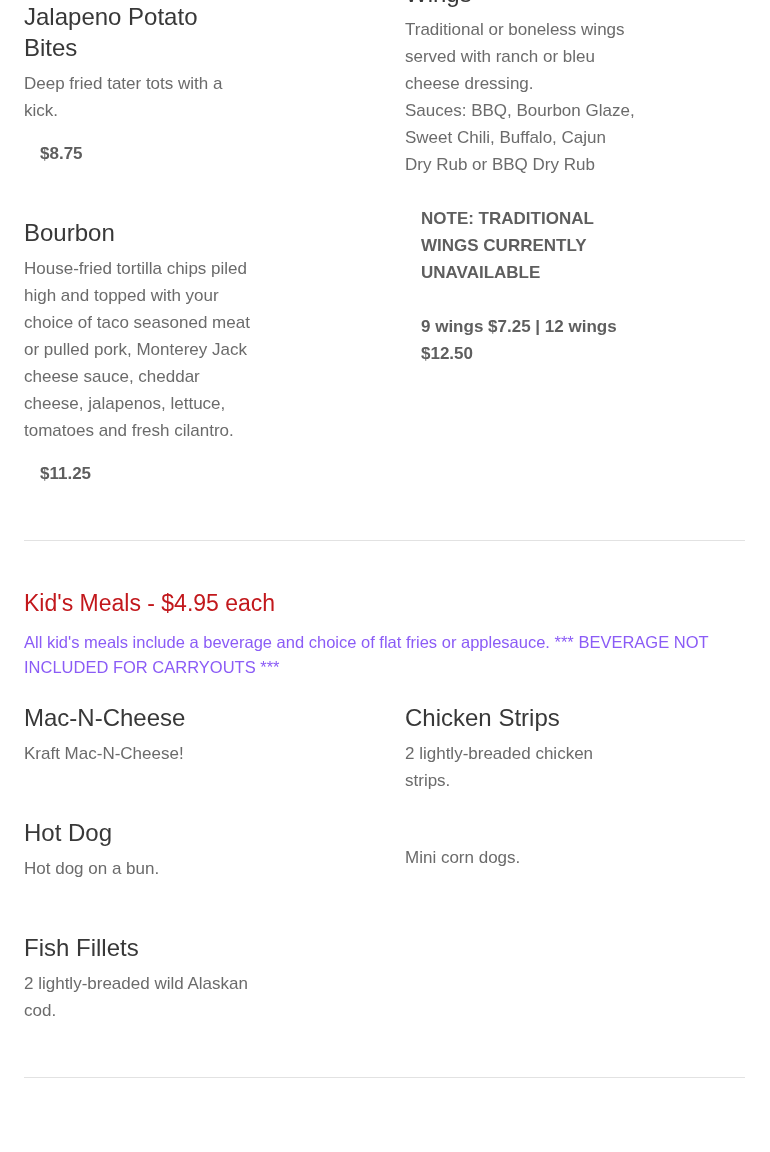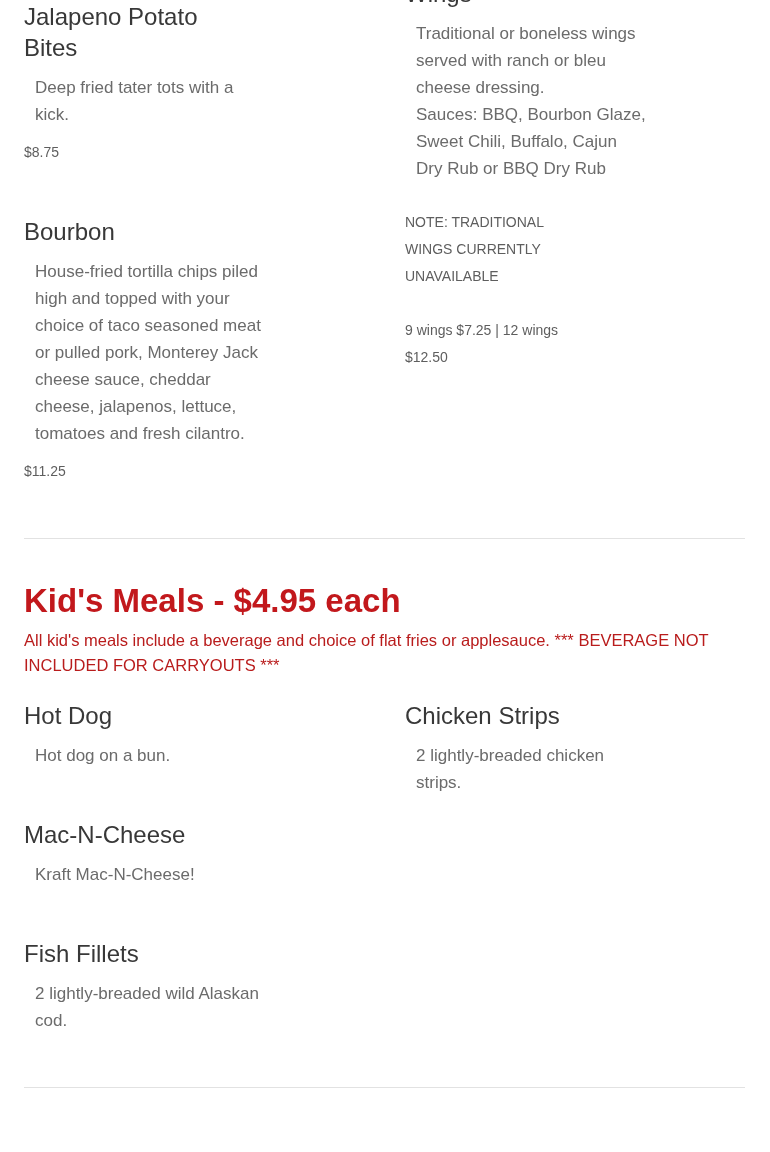--- a/index.html
+++ b/index.html
@@ -31,50 +31,50 @@
     font-weight: 400;
     color: #383838;
     margin: 0 0 7px 0;
     white-space: pre-line;
   }
   .title-clipped { margin-top: -22px; }
   .item-desc {
     font-size: 17px;
     line-height: 27px;
     color: #6b6b6b;
-    margin: 11px;
+    margin: 0;
     white-space: pre-line;
   }
   .item-note, .item-price {
-    font-size: 14px;
+    font-size: 17px;
     line-height: 27px;
     color: #5e5e5e;
-    font-weight: 400;
-    margin: 0;
+    font-weight: 700;
+    margin: 16px;
     white-space: pre-line;
   }
   .gap-above { margin-top: 27px; }
 
   .divider {
     border: none;
     border-top: 1px solid #e2e2e2;
     margin: 3px 1px 0 0;
     height: 0;
   }
   .section-heading {
-    font-size: 33px;
+    font-size: 23px;
     line-height: 40px;
-    font-weight: 700;
+    font-weight: 400;
     color: #c2181c;
     margin: 42px 0 0 0;
   }
   .section-sub {
     font-size: 16.5px;
     line-height: 25px;
-    color: #b91c1c;
+    color: #8b5cf6;
     margin: 7px 0 0 0;
     white-space: pre-line;
     max-width: 722px;
   }
   .kids-grid { margin-top: 22px; }
 </style>
 </head>
 <body>
 
 <div class="page">
@@ -121,40 +121,41 @@
   <hr class="divider">
 
   <div>
     <h2 class="section-heading">Kid's Meals - $4.95 each</h2>
     <p class="section-sub">All kid's meals include a beverage and choice of flat fries or applesauce. *** BEVERAGE NOT
 INCLUDED FOR CARRYOUTS ***</p>
 
     <div class="menu-grid kids-grid">
       <div class="col">
         <div class="item">
+          <h3 class="item-title">Mac-N-Cheese</h3>
+          <p class="item-desc">Kraft Mac-N-Cheese!</p>
+        </div>
+        <div class="item">
           <h3 class="item-title">Hot Dog</h3>
           <p class="item-desc">Hot dog on a bun.</p>
-        </div>
-        <div class="item">
-          <h3 class="item-title">Mac-N-Cheese</h3>
-          <p class="item-desc">Kraft Mac-N-Cheese!</p>
         </div>
         <div class="item">
           <h3 class="item-title">Fish Fillets</h3>
           <p class="item-desc">2 lightly-breaded wild Alaskan
 cod.</p>
         </div>
       </div>
       <div class="col">
         <div class="item">
           <h3 class="item-title">Chicken Strips</h3>
           <p class="item-desc">2 lightly-breaded chicken
 strips.</p>
         </div>
         <div class="item">
+          <p class="item-desc">Mini corn dogs.</p>
         </div>
       </div>
     </div>
   </div>
 
   <hr class="divider">
 
 
 </div>
 

